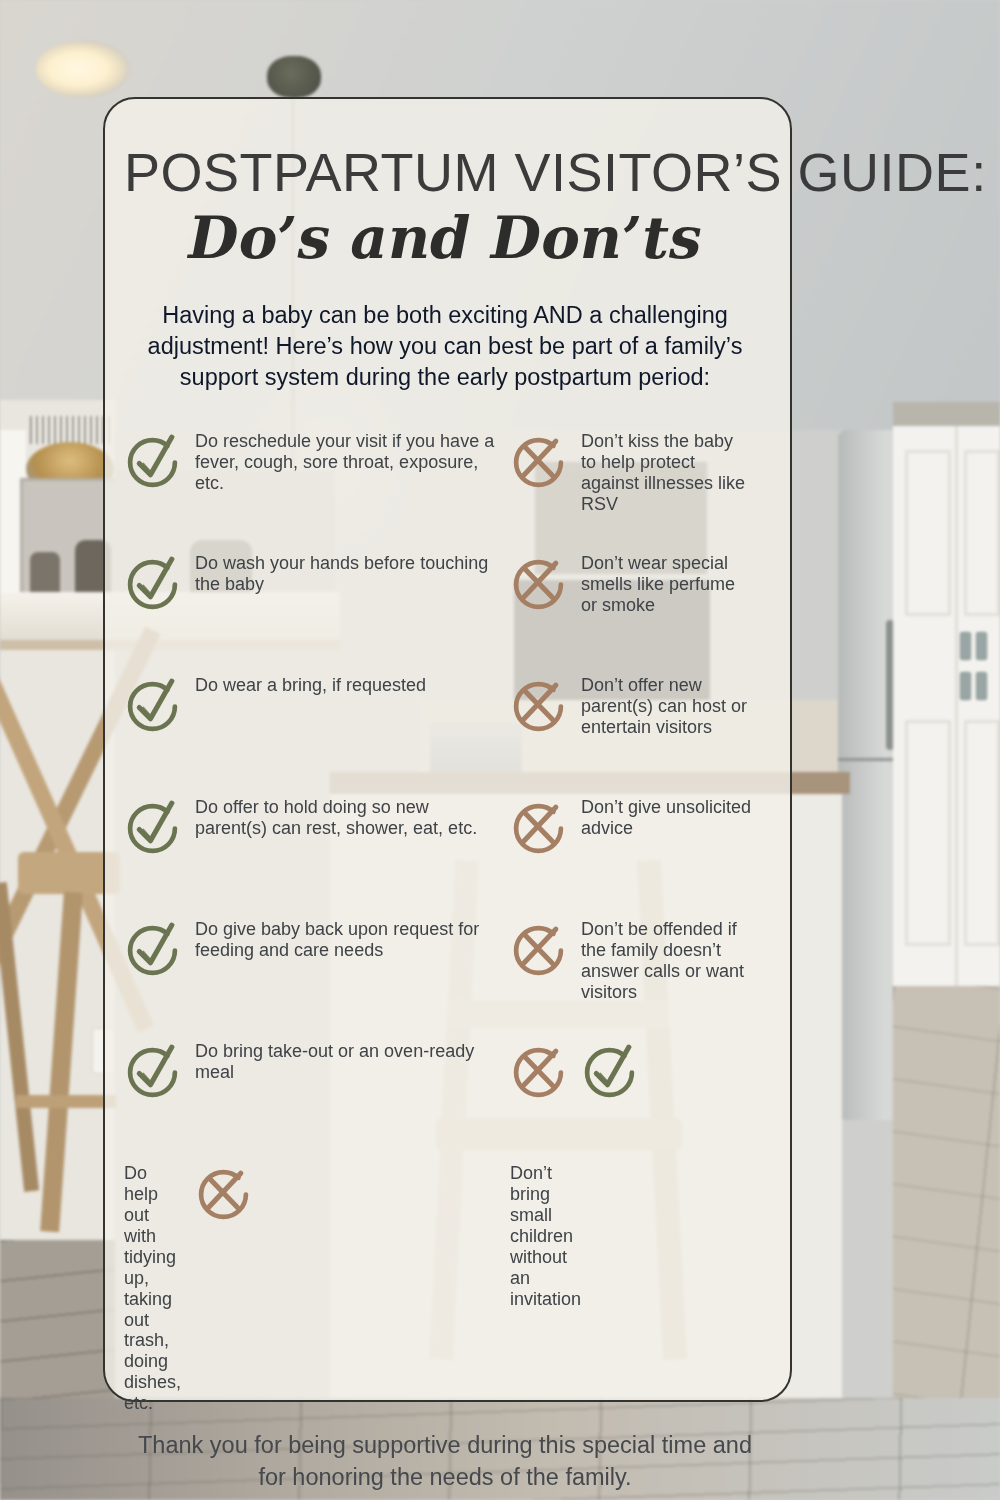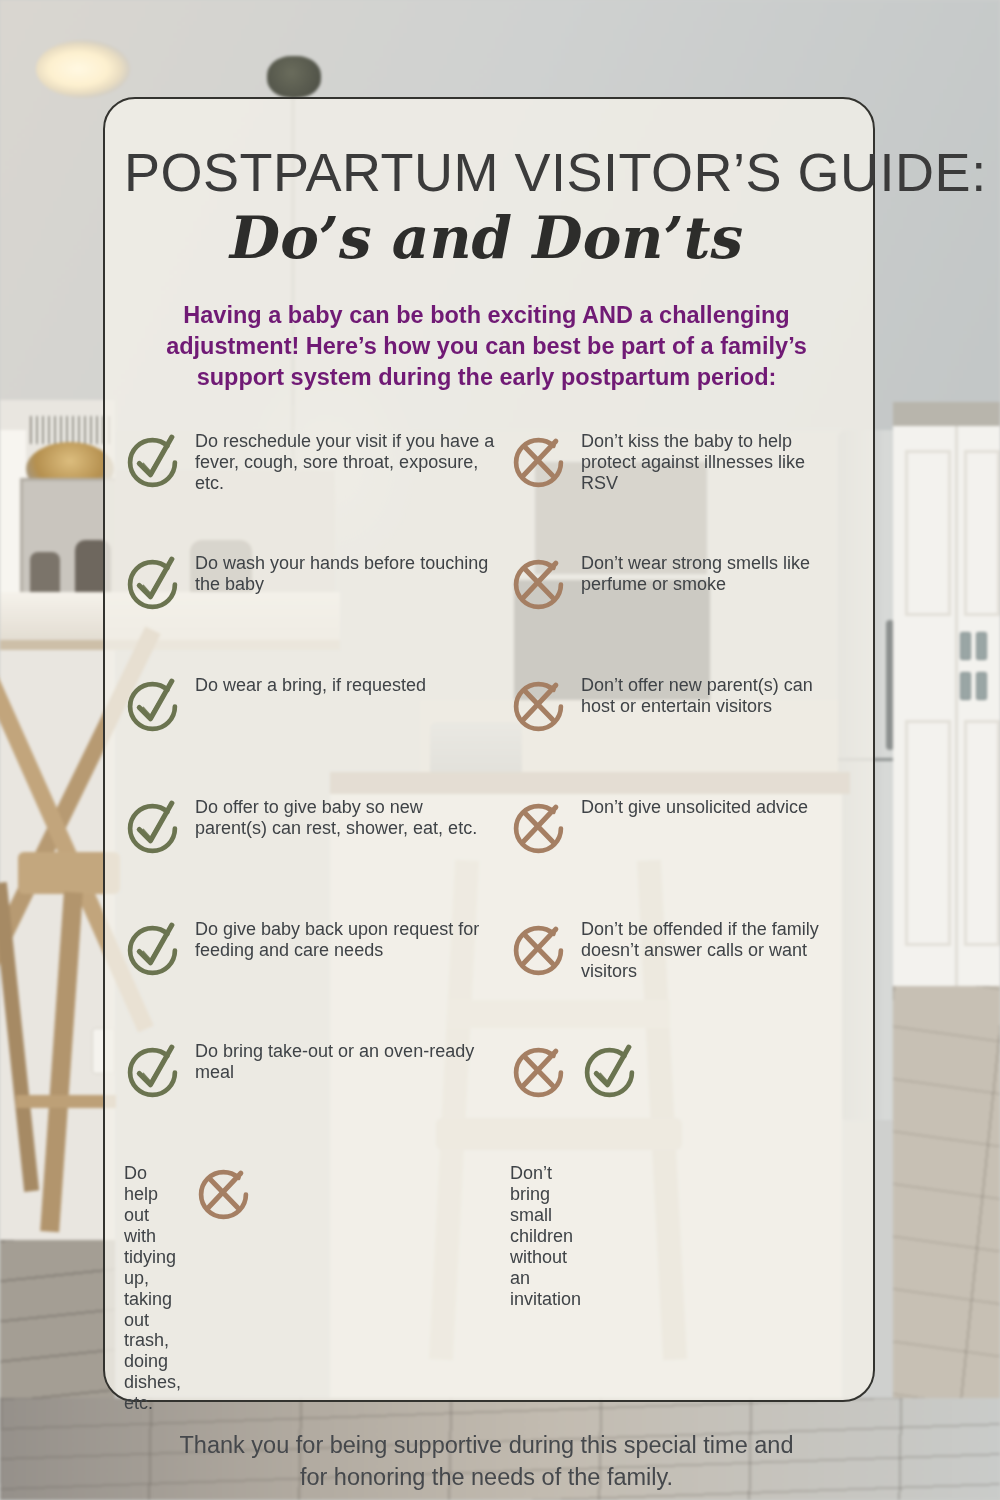--- a/index.html
+++ b/index.html
@@ -73,28 +73,28 @@
     background-image:repeating-linear-gradient(174deg,rgba(80,76,69,.35) 0 2px,rgba(0,0,0,0) 2px 40px);}
   .floor-bottom{left:0;top:1398px;width:1000px;height:102px;
     background:linear-gradient(90deg,#95908a 0%,#b1aaa0 30%,#c2bbb0 55%,#c9cbc9 100%);
     background-blend-mode:normal;}
   .floor-bottom-lines{left:0;top:1398px;width:1000px;height:102px;
     background-image:repeating-linear-gradient(91deg,rgba(85,80,73,.28) 0 2px,rgba(0,0,0,0) 2px 150px),
       repeating-linear-gradient(178deg,rgba(95,90,82,.25) 0 2px,rgba(0,0,0,0) 2px 30px);}
   .soft{filter:blur(1.5px);}
 
   
-  .card{position:absolute;left:103px;top:97px;width:772px;height:1305px;box-sizing:border-box;
+  .card{position:absolute;left:103px;top:97px;width:689px;height:1305px;box-sizing:border-box;
     background:rgba(243,240,233,.80);border:2px solid #33332f;border-radius:32px;
     padding:46px 24px 20px 19px;text-align:center;}
   .title{margin:0;font-weight:300;font-size:54px;line-height:1.02;letter-spacing:.5px;
     color:#3b3b3b;white-space:nowrap;font-family:"Liberation Sans",sans-serif;}
   .script{margin:4px 0 0;font-family:"DejaVu Serif",serif;font-style:italic;font-weight:700;
     font-size:58px;line-height:1.2;color:#2d2d2b;}
-  .intro{margin:26px auto 0;max-width:650px;font-size:23.5px;line-height:1.33;color:#701a75;font-weight:bold;}
+  .intro{margin:26px auto 0;max-width:650px;font-size:23.5px;line-height:1.33;color:#0f172a;}
   .list-grid{display:grid;grid-template-columns:71px 315px 71px 1fr;
     grid-template-rows:repeat(6,122px) auto;margin-top:38px;text-align:left;}
   .icon-cell{padding-top:1px;}
   .li-icon{width:57px;height:57px;display:block;}
   .item-text{font-size:18px;line-height:1.16;font-weight:500;color:#3f4347;padding-right:14px;}
   .closing{margin:16px auto 4px;max-width:630px;font-size:23.5px;line-height:1.35;color:#45484c;}
   .brand{margin-top:4px;font-family:"DejaVu Serif",serif;font-style:italic;font-weight:700;
     font-size:28px;color:#3a3a38;}
 </style>
 </head>
@@ -193,41 +193,41 @@
         <svg class="li-icon" viewBox="0 0 56 56">
           <use href="#check-glyph"></use>
         </svg>
       </div>
     <div class="item-text">Do wash your hands before touching the baby</div>
     <div class="icon-cell">
         <svg class="li-icon" viewBox="0 0 56 56">
           <use href="#x-glyph"></use>
         </svg>
       </div>
-    <div class="item-text">Don’t wear strong smells like perfume or smoke</div>
+    <div class="item-text">Don’t wear special smells like perfume or smoke</div>
 
     <div class="icon-cell">
         <svg class="li-icon" viewBox="0 0 56 56">
           <use href="#check-glyph"></use>
         </svg>
       </div>
     <div class="item-text">Do wear a bring, if requested</div>
     <div class="icon-cell">
         <svg class="li-icon" viewBox="0 0 56 56">
           <use href="#x-glyph"></use>
         </svg>
       </div>
     <div class="item-text">Don’t offer new parent(s) can host or entertain visitors</div>
 
     <div class="icon-cell">
         <svg class="li-icon" viewBox="0 0 56 56">
           <use href="#check-glyph"></use>
         </svg>
       </div>
-    <div class="item-text">Do offer to give baby so new parent(s) can rest, shower, eat, etc.</div>
+    <div class="item-text">Do offer to hold doing so new parent(s) can rest, shower, eat, etc.</div>
     <div class="icon-cell">
         <svg class="li-icon" viewBox="0 0 56 56">
           <use href="#x-glyph"></use>
         </svg>
       </div>
     <div class="item-text">Don’t give unsolicited advice</div>
 
     <div class="icon-cell">
         <svg class="li-icon" viewBox="0 0 56 56">
           <use href="#check-glyph"></use>

